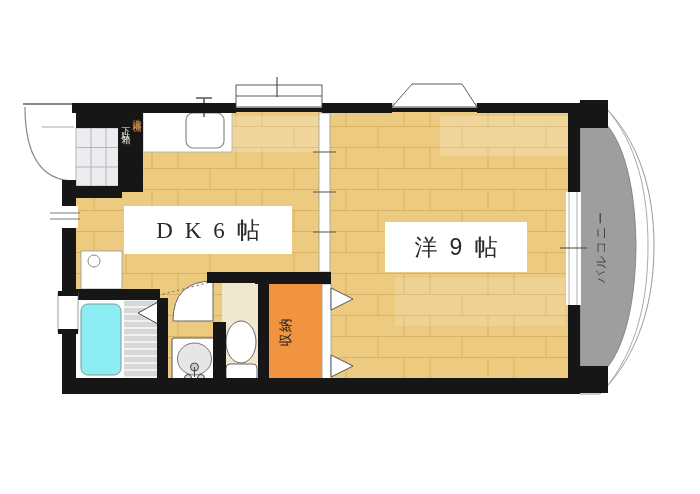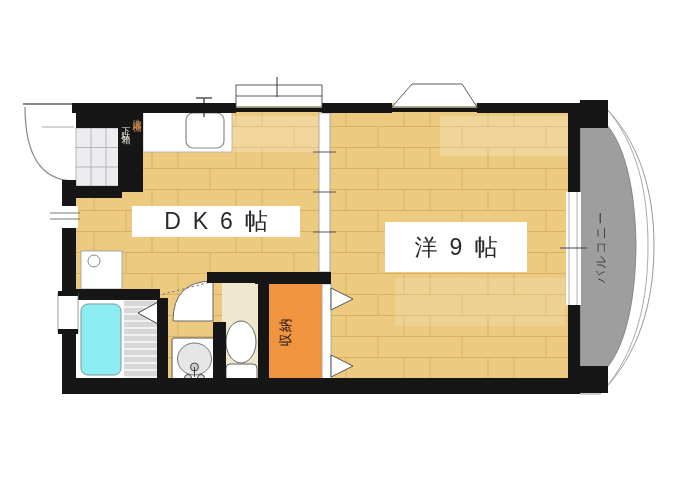--- a/index.html
+++ b/index.html
@@ -115,21 +115,21 @@
   <rect x="60" y="206" width="18" height="22" fill="#fff"></rect>
   <path d="M50,213H80 M50,219H80" stroke="#555" stroke-width="0.8" fill="none"></path>
   <rect x="58" y="293" width="20" height="39" fill="#fff" stroke="#888" stroke-width="0.8"></rect>
   <rect x="58" y="291" width="20" height="5" fill="#161616"></rect>
   <rect x="58" y="329" width="20" height="5" fill="#161616"></rect>
   <rect x="566" y="192" width="15" height="113" fill="#fff"></rect>
   <path d="M569,192V305 M577,192V305" stroke="#999" stroke-width="0.8" fill="none"></path>
   <line x1="560" y1="248" x2="587" y2="248" stroke="#444" stroke-width="1"></line>
 </svg>
 
-<div class="lbl roombox" style="left:132px;top:206px;width:168px;height:31px;">DK6帖</div>
+<div class="lbl roombox" style="left:124px;top:206px;width:168px;height:48px;font-family:Liberation Serif, serif;">DK6帖</div>
 
 <div class="lbl roombox" style="left:385px;top:222px;width:142px;height:50px;">洋9帖</div>
 
 <div class="lbl rot" style="left:256px;top:324px;width:60px;height:16px;font-size:13.5px;letter-spacing:1px;color:#1a1a1a;">収納</div>
 
 <div class="lbl rot" style="left:558px;top:239px;width:86px;height:15px;font-size:12.5px;letter-spacing:2px;color:#444;">バルコニー</div>
 
 <div class="vtext" style="left:132px;top:112px;font-size:9px;letter-spacing:2px;color:#c98a50;">洗濯機</div>
 
 <div class="vtext" style="left:121px;top:120px;font-size:9px;letter-spacing:4px;color:#e8e2d6;">下駄箱</div>

